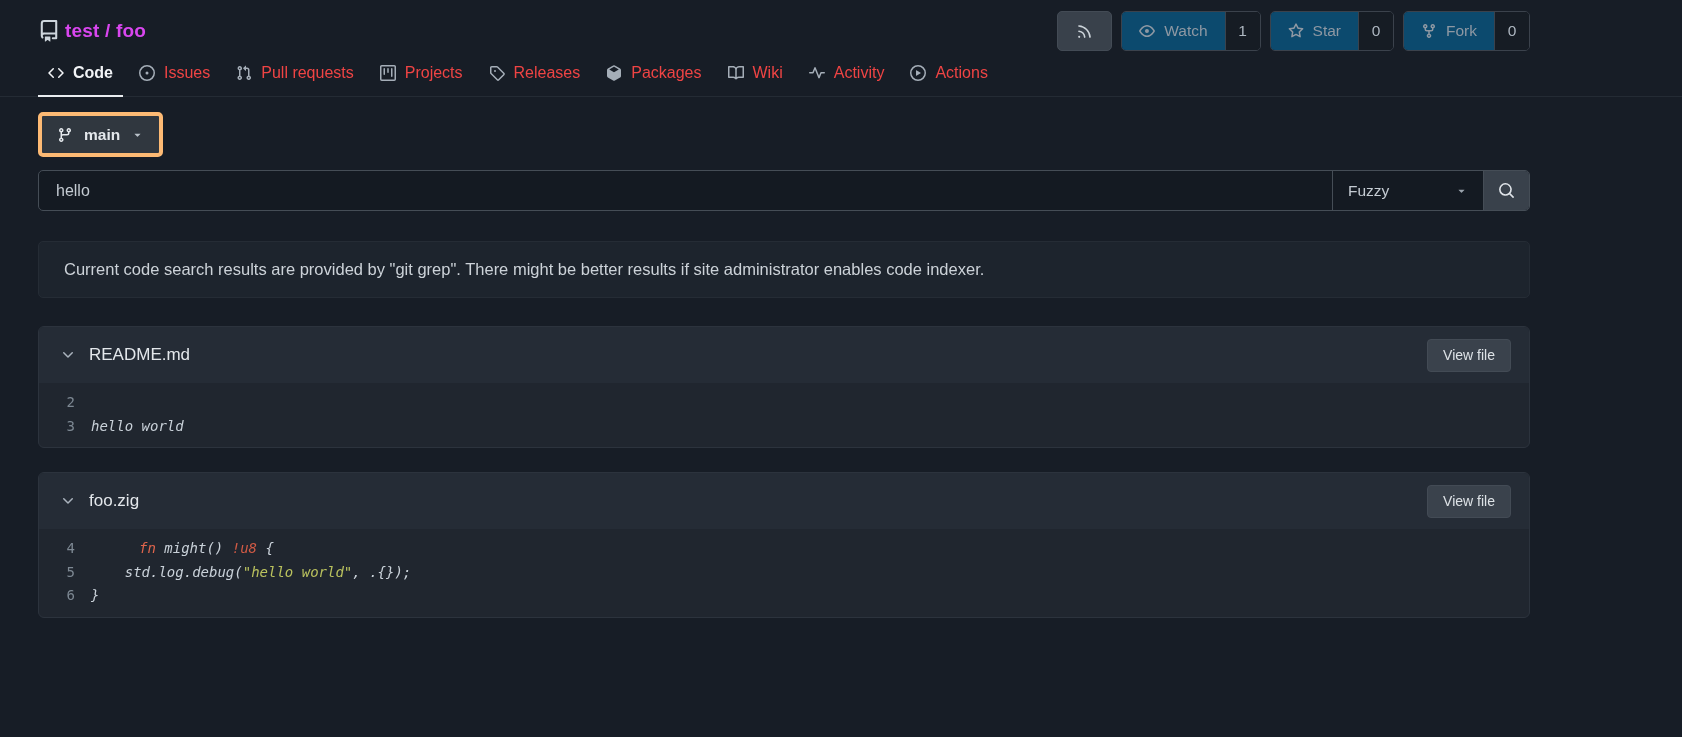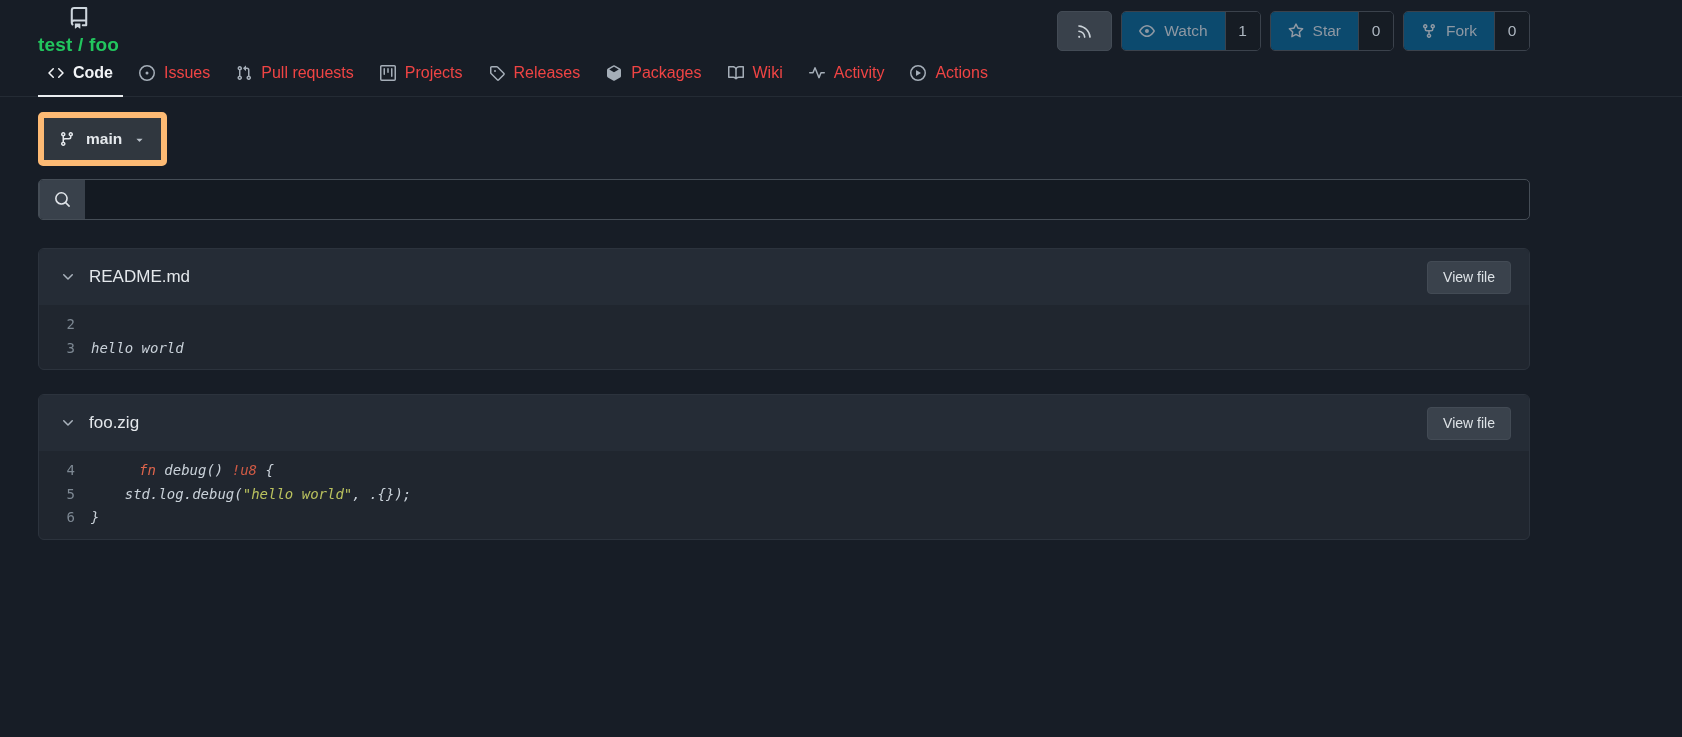--- a/index.html
+++ b/index.html
@@ -7,21 +7,21 @@
   body {
     width:1682px; height:737px; overflow:hidden;
     background:#171d26; color:#c9d1d9;
     font-family:"Liberation Sans", sans-serif;
   }
   svg { display:block; flex-shrink:0; }
   .page { width:1492px; margin-left:38px; }
 
   
   .repo-header { display:flex; align-items:center; justify-content:space-between; padding-top:11px; height:51px; }
-  .repo-title { display:flex; align-items:center; gap:5px; color:#22c55e;flex-direction:column; }
+  .repo-title { display:flex; align-items:center; gap:5px; color:#d946ef; }
   .repo-title .icon { color:#ced6dd; }
   .repo-name { font-size:19px; font-weight:700; letter-spacing:.2px; }
   .repo-actions { display:flex; align-items:stretch; gap:9px; height:40px; }
   .icon-btn {
     width:55px; border-radius:5px; background:#39414b; border:1px solid #434b55;
     display:flex; align-items:center; justify-content:center; color:#cdd4da; cursor:pointer;
   }
   .btn-group { display:flex; border:1px solid #3b424c; border-radius:5px; overflow:hidden; cursor:pointer; }
   .btn-main {
     display:flex; align-items:center; gap:9px; padding:0 17px;
@@ -39,22 +39,22 @@
     display:flex; align-items:center; gap:9px; padding:11px 10px 13px;
     color:#ef4444; font-size:16px; cursor:pointer; border-bottom:2px solid transparent; margin-bottom:-1px;
   }
   .tab .icon { color:#a5aeb8; }
   .tab.active { color:#f2f4f7; font-weight:700; border-bottom-color:#e9edf0; }
   .tab.active .icon { color:#f2f4f7; }
 
   
   .branch-row { margin-top:15px; }
   .branch-btn {
-    display:inline-flex; align-items:center; gap:11px; height:54px; padding:0 15px;
-    background:#30373f; border:6px solid #fdba74; border-radius:5px;
+    display:inline-flex; align-items:center; gap:11px; height:45px; padding:0 15px;
+    background:#30373f; border:4px solid #fdba74; border-radius:5px;
     color:#e4e8ec; font-size:15.5px; font-weight:700; cursor:pointer;
   }
   .branch-btn .caret { color:#b9c1c9; }
   .search-bar {
     margin-top:13px; height:41px; display:flex; align-items:stretch;
     background:#141a22; border:1px solid #454d56; border-radius:5px; overflow:hidden;
   }
   .search-input {
     flex:1; background:transparent; border:none; outline:none;
     color:#c4cbd2; font-size:16px; padding:0 17px; font-family:"Liberation Sans", sans-serif;
@@ -240,29 +240,39 @@
       <span>main</span>
       <span class="caret">
         <svg width="13" height="13" viewBox="0 0 16 16" fill="currentColor">
             <path d="m4.427 7.427 3.396 3.396a.25.25 0 0 0 .354 0l3.396-3.396A.25.25 0 0 0 11.396 7H4.604a.25.25 0 0 0-.177.427Z"></path>
           </svg>
       </span>
     </div>
   </div>
 
   <div class="search-bar">
+    <input class="search-input" type="text" value="hello" style="">
+    <div class="search-mode">
+      <span>Fuzzy</span>
+      <span class="caret">
+        <svg width="13" height="13" viewBox="0 0 16 16" fill="currentColor">
+            <path d="m4.427 7.427 3.396 3.396a.25.25 0 0 0 .354 0l3.396-3.396A.25.25 0 0 0 11.396 7H4.604a.25.25 0 0 0-.177.427Z"></path>
+          </svg>
+      </span>
+    </div>
     <div class="search-btn">
       <span>
         <svg width="17" height="17" viewBox="0 0 16 16" fill="currentColor">
             <path d="M10.68 11.74a6 6 0 0 1-7.922-8.982 6 6 0 0 1 8.982 7.922l3.04 3.04a.749.749 0 0 1-.326 1.275.749.749 0 0 1-.734-.215ZM11.5 7a4.499 4.499 0 1 0-8.997 0A4.499 4.499 0 0 0 11.5 7Z"></path>
           </svg>
       </span>
     </div>
   </div>
 
+  <div class="notice">Current code search results are provided by "git grep". There might be better results if site administrator enables code indexer.</div>
 
   <div class="result">
     <div class="result-header">
       <span class="chev">
         <svg width="16" height="16" viewBox="0 0 16 16" fill="currentColor">
             <path d="M12.78 5.22a.749.749 0 0 1 0 1.06l-4.25 4.25a.749.749 0 0 1-1.06 0L3.22 6.28a.749.749 0 1 1 1.06-1.06L8 8.939l3.72-3.72a.749.749 0 0 1 1.06 0Z"></path>
           </svg>
       </span>
       <span class="result-filename">README.md</span>
       <span class="view-btn">View file</span>
@@ -285,21 +295,21 @@
         <svg width="16" height="16" viewBox="0 0 16 16" fill="currentColor">
             <path d="M12.78 5.22a.749.749 0 0 1 0 1.06l-4.25 4.25a.749.749 0 0 1-1.06 0L3.22 6.28a.749.749 0 1 1 1.06-1.06L8 8.939l3.72-3.72a.749.749 0 0 1 1.06 0Z"></path>
           </svg>
       </span>
       <span class="result-filename">foo.zig</span>
       <span class="view-btn">View file</span>
     </div>
     <div class="code">
       <div class="code-row">
         <span class="ln">4</span>
-        <span class="lc"><span class="tok-kw">fn</span><span> debug() </span><span class="tok-type">!u8</span><span> {</span></span>
+        <span class="lc"><span class="tok-kw">fn</span><span> might() </span><span class="tok-type">!u8</span><span> {</span></span>
       </div>
       <div class="code-row">
         <span class="ln">5</span>
         <span class="lc"><span>    std.log.debug(</span><span class="tok-str">"hello world"</span><span>, .{});</span></span>
       </div>
       <div class="code-row">
         <span class="ln">6</span>
         <span class="lc"><span>}</span></span>
       </div>
     </div>

